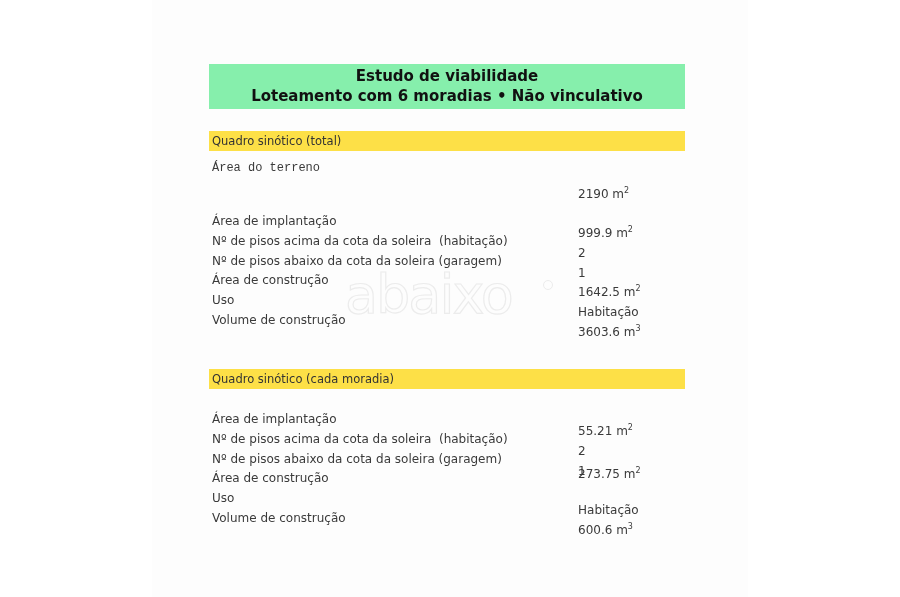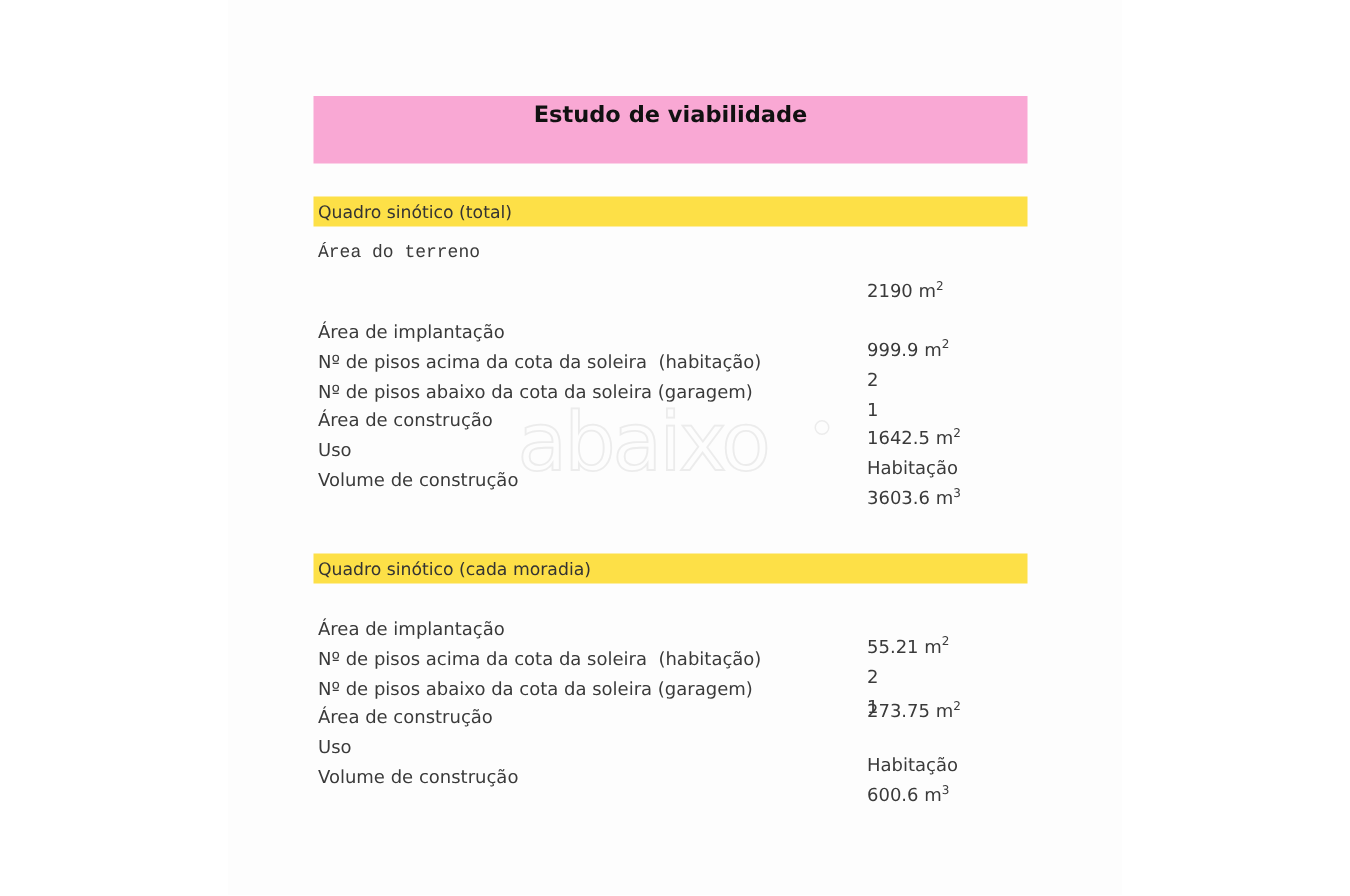--- a/index.html
+++ b/index.html
@@ -22,21 +22,21 @@
       width: 596px;
       height: 597px;
       background: #fdfdfd;
     }
     .title-band {
       position: absolute;
       left: 209px;
       top: 64px;
       width: 476px;
       height: 45px;
-      background: #f9a8d4;
+      background: #86efac;
       text-align: center;
       color: #111111;
       font-family: "DejaVu Sans", sans-serif;
       font-weight: bold;
     }
     .title-line1 {
       position: absolute;
       left: 0; right: 0;
       top: 3px;
       font-size: 15px;
@@ -108,20 +108,21 @@
       box-sizing: border-box;
     }
   </style>
 </head>
 <body>
 
 <div class="page"></div>
 
 <div class="title-band">
   <div class="title-line1">Estudo de viabilidade</div>
+  <div class="title-line2">Loteamento com 6 moradias • Não vinculativo</div>
 </div>
 
 <div class="watermark">abaixo</div>
 <div class="watermark-reg"></div>
 
 <div class="section-bar" style="top:131px;">Quadro sinótico (total)</div>
 
 <div class="row-label" style="top:160px;font-family:Liberation Mono, monospace;">Área do terreno</div>
 <div class="row-value" style="top:174px;"><span>2190 m</span><sup>2</sup></div>
 

